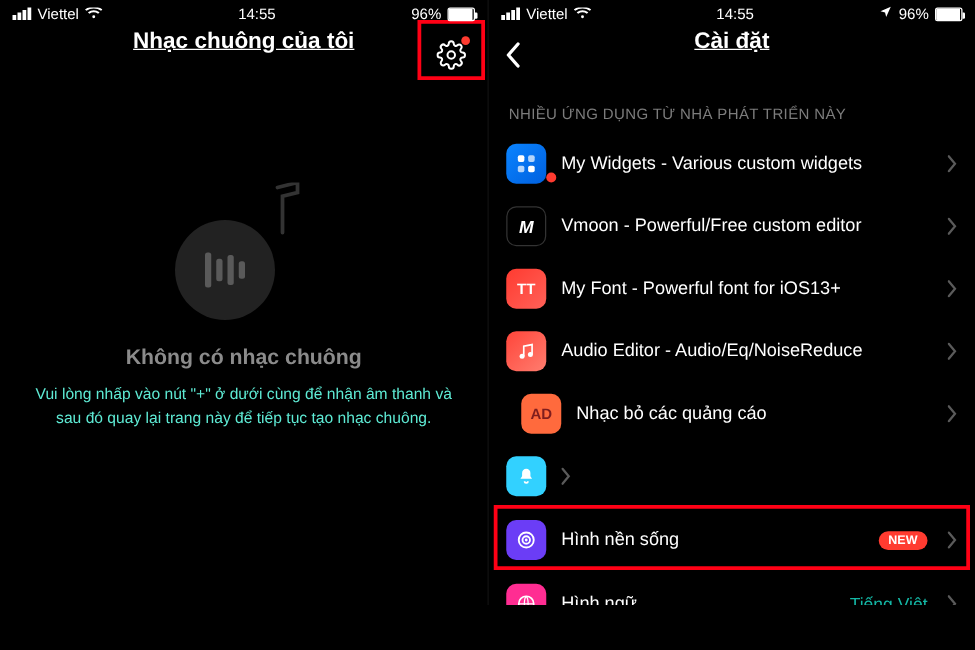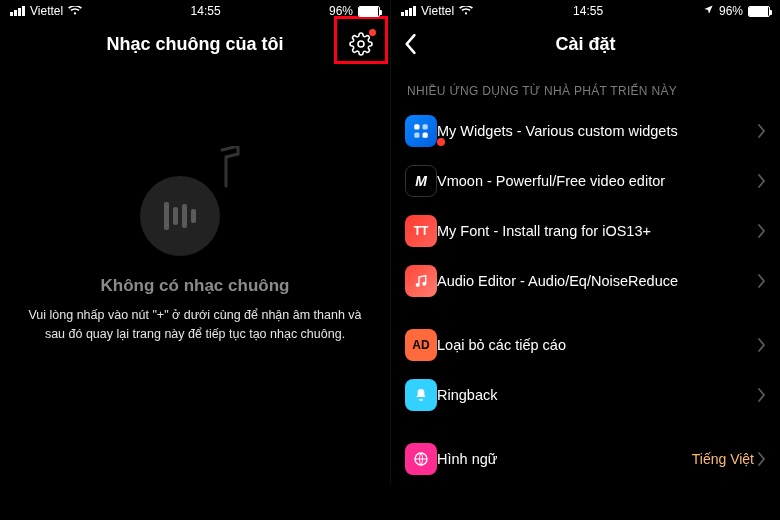--- a/index.html
+++ b/index.html
@@ -44,23 +44,23 @@
     width: 22px; height: 11px; border:1px solid #fff; border-radius:2px;
     position:relative; display:flex; align-items:center;
   }
   .battery::after { content:""; position:absolute; right:-3px; top:3px; width:2px; height:5px; background:#fff; border-radius:0 1px 1px 0;}
   .battery .level { height:100%; background:#fff; border-radius:1px 0 0 1px;}
 
   
   .navbar {
     height: 44px;
     display:flex;
-    align-items:center;
     justify-content:center;
     position:relative;
+    text-decoration:underline;
   }
   .navbar .title { font-size:18px; font-weight:600; }
   .nav-left, .nav-right {
     position:absolute; top:0; height:44px; display:flex; align-items:center; padding:0 12px;
   }
   .nav-left { left:0; }
   .nav-right { right:0; }
   .back-btn { color:#fff; }
   .back-btn svg { width:14px; height:22px; display:block; }
   .gear-btn {
@@ -89,51 +89,51 @@
   .music-ill .circle span { width:5px; background:#5a5a5a; border-radius:2px; display:inline-block; }
   .music-ill .circle span:nth-child(1){height:28px;}
   .music-ill .circle span:nth-child(2){height:18px;}
   .music-ill .circle span:nth-child(3){height:24px;}
   .music-ill .circle span:nth-child(4){height:14px;}
   .music-ill .note {
     position:absolute; right:18px; top:0; width:30px; height:60px;
   }
   .music-ill .note svg { width:42px; height:60px; display:block; }
   .empty-title { font-size:17px; font-weight:600; color:#8b8b8b; margin-bottom:10px; }
-  .empty-sub { font-size:12.5px; color:#e5e5e5; text-align:center; line-height:1.5; }
+  .empty-sub { font-size:12.5px; color:#5eead4; text-align:center; line-height:1.5; }
 
   
   .list-wrap { flex:1; overflow:hidden; display:flex; flex-direction:column; }
   .section-header {
     font-size:12px; color:#7c7c7c; padding: 18px 16px 8px; text-transform:uppercase; letter-spacing:0.3px;
   }
   .cell {
     display:flex; align-items:center; padding: 10px 14px;
-    min-height:50px; gap:0;
+    min-height:50px; gap:12px;
   }
   .cell + .cell { border-top:0; }
   .cell-icon {
     width:32px; height:32px; border-radius:8px; display:flex; align-items:center; justify-content:center;
     flex-shrink:0; font-size:14px; font-weight:700;
   }
   .cell-label { flex:1; font-size:14.5px; color:#fff; white-space:nowrap; overflow:hidden; text-overflow:ellipsis; }
-  .cell-detail { font-size:14px; color:#fdba74; margin-right:4px;}
+  .cell-detail { font-size:14px; color:#14b8a6; margin-right:4px;}
   .badge-new {
     background:#ff3b30; color:#fff; font-size:10px; font-weight:700;
     padding:2px 8px; border-radius:9px; margin-right:4px;
   }
   .chev { color:#5a5a5a; }
   .chev svg { width:8px; height:14px; display:block; }
   .section-gap { height:18px; }
 
   .ic-widgets { background:linear-gradient(135deg,#0a84ff,#0060df); }
   .ic-vmoon { background:#000; border:1px solid #333; color:#fff; font-style:italic; }
   .ic-font { background:linear-gradient(135deg,#ff3b30,#ff6158); color:#fff; font-size:12px;}
   .ic-audio { background:linear-gradient(135deg,#ff453a,#ff7d6f); }
-  .ic-ad { background:#ff6a3d; color:#000000; font-size:12px;}
+  .ic-ad { background:#ff6a3d; color:#7f1d1d; font-size:12px;margin-left:12px;}
   .ic-ring { background:#32d1ff; }
   .ic-wall { background:#6b3df6; }
   .ic-lang { background:#ff2d92; }
   .small-dot {
     position:absolute; width:8px; height:8px; background:#ff3b30; border-radius:50%;
     margin-left:24px; margin-top:22px;
   }
 
   .red-box-2 {
     position:absolute; border:3px solid #ff0015; pointer-events:none;
@@ -258,30 +258,30 @@
       <div class="small-dot" style="position:static;margin:0;position:absolute;margin-left:32px;margin-top:22px"></div>
       <span class="cell-label">My Widgets - Various custom widgets</span>
       <span class="chev">
           <svg viewBox="0 0 8 14">
             <path d="M1 1l5 6-5 6" stroke="currentColor" stroke-width="1.8" fill="none" stroke-linecap="round"></path>
           </svg>
         </span>
     </div>
     <div class="cell">
       <div class="cell-icon ic-vmoon">M</div>
-      <span class="cell-label">Vmoon - Powerful/Free video editor</span>
+      <span class="cell-label">Vmoon - Powerful/Free custom editor</span>
       <span class="chev">
           <svg viewBox="0 0 8 14">
             <path d="M1 1l5 6-5 6" stroke="currentColor" stroke-width="1.8" fill="none" stroke-linecap="round"></path>
           </svg>
         </span>
     </div>
     <div class="cell">
       <div class="cell-icon ic-font">TT</div>
-      <span class="cell-label">My Font - Install trang for iOS13+</span>
+      <span class="cell-label">My Font - Powerful font for iOS13+</span>
       <span class="chev">
           <svg viewBox="0 0 8 14">
             <path d="M1 1l5 6-5 6" stroke="currentColor" stroke-width="1.8" fill="none" stroke-linecap="round"></path>
           </svg>
         </span>
     </div>
     <div class="cell">
       <div class="cell-icon ic-audio">
         <svg width="16" height="16" viewBox="0 0 24 24">
             <path d="M9 18V6l10-2v12" stroke="#fff" stroke-width="2" fill="none"></path>
@@ -294,40 +294,58 @@
           <svg viewBox="0 0 8 14">
             <path d="M1 1l5 6-5 6" stroke="currentColor" stroke-width="1.8" fill="none" stroke-linecap="round"></path>
           </svg>
         </span>
     </div>
 
     <div class="section-gap"></div>
 
     <div class="cell">
       <div class="cell-icon ic-ad">AD</div>
-      <span class="cell-label">Loại bỏ các tiếp cáo</span>
+      <span class="cell-label">Nhạc bỏ các quảng cáo</span>
       <span class="chev">
           <svg viewBox="0 0 8 14">
             <path d="M1 1l5 6-5 6" stroke="currentColor" stroke-width="1.8" fill="none" stroke-linecap="round"></path>
           </svg>
         </span>
     </div>
     <div class="cell">
       <div class="cell-icon ic-ring">
         <svg width="16" height="16" viewBox="0 0 24 24">
             <path d="M12 3a5 5 0 00-5 5v4l-2 3h14l-2-3V8a5 5 0 00-5-5z" fill="#fff"></path>
             <path d="M10 18a2 2 0 004 0" stroke="#fff" stroke-width="2" fill="none"></path>
           </svg>
       </div>
-      <span class="cell-label">Ringback</span>
-      <span class="chev">
-          <svg viewBox="0 0 8 14">
-            <path d="M1 1l5 6-5 6" stroke="currentColor" stroke-width="1.8" fill="none" stroke-linecap="round"></path>
-          </svg>
-        </span>
+      <span class="chev">
+          <svg viewBox="0 0 8 14">
+            <path d="M1 1l5 6-5 6" stroke="currentColor" stroke-width="1.8" fill="none" stroke-linecap="round"></path>
+          </svg>
+        </span>
+    </div>
+    <div style="position:relative">
+      <div class="red-box-2" style="top:-2px"></div>
+      <div class="cell">
+        <div class="cell-icon ic-wall">
+          <svg width="18" height="18" viewBox="0 0 24 24">
+              <circle cx="12" cy="12" r="8" stroke="#fff" stroke-width="2" fill="none"></circle>
+              <circle cx="12" cy="12" r="4" stroke="#fff" stroke-width="2" fill="none"></circle>
+              <circle cx="12" cy="12" r="1.5" fill="#fff"></circle>
+            </svg>
+        </div>
+        <span class="cell-label">Hình nền sống</span>
+        <span class="badge-new">NEW</span>
+        <span class="chev">
+            <svg viewBox="0 0 8 14">
+              <path d="M1 1l5 6-5 6" stroke="currentColor" stroke-width="1.8" fill="none" stroke-linecap="round"></path>
+            </svg>
+          </span>
+      </div>
     </div>
 
     <div class="section-gap"></div>
 
     <div class="cell">
       <div class="cell-icon ic-lang">
         <svg width="16" height="16" viewBox="0 0 24 24">
             <circle cx="12" cy="12" r="9" stroke="#fff" stroke-width="2" fill="none"></circle>
             <path d="M3 12h18M12 3c3 3 3 15 0 18M12 3c-3 3-3 15 0 18" stroke="#fff" stroke-width="1.5" fill="none"></path>
           </svg>

